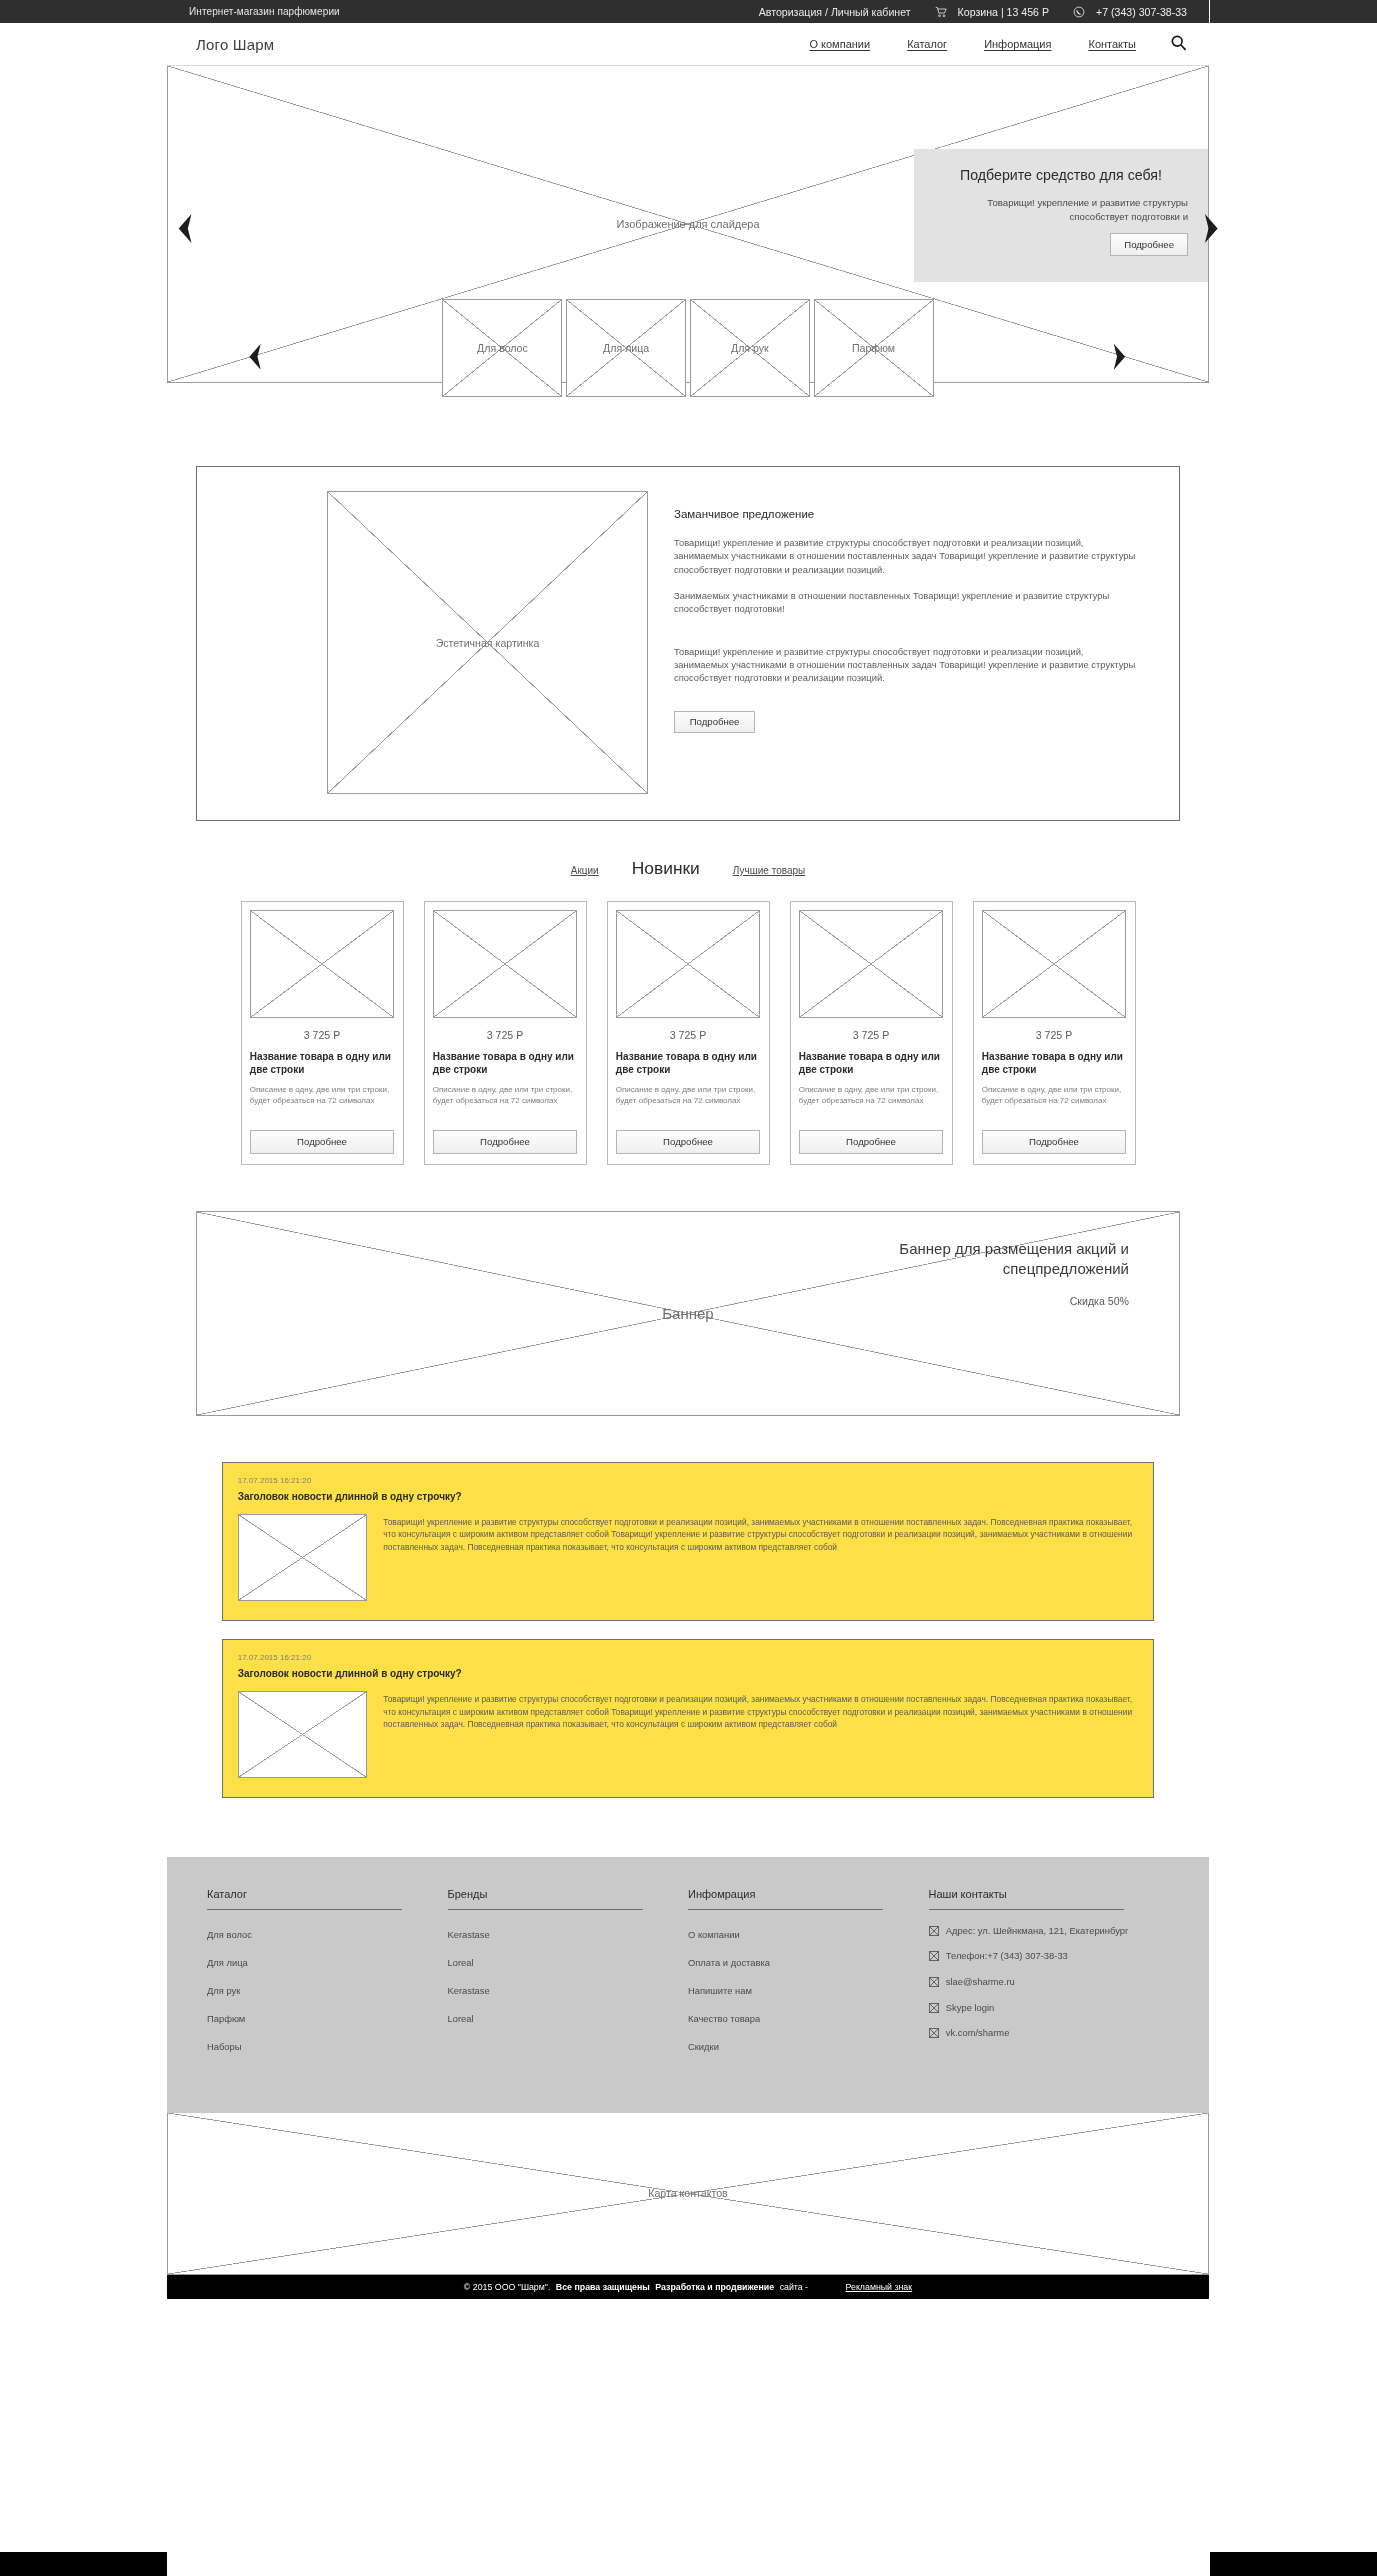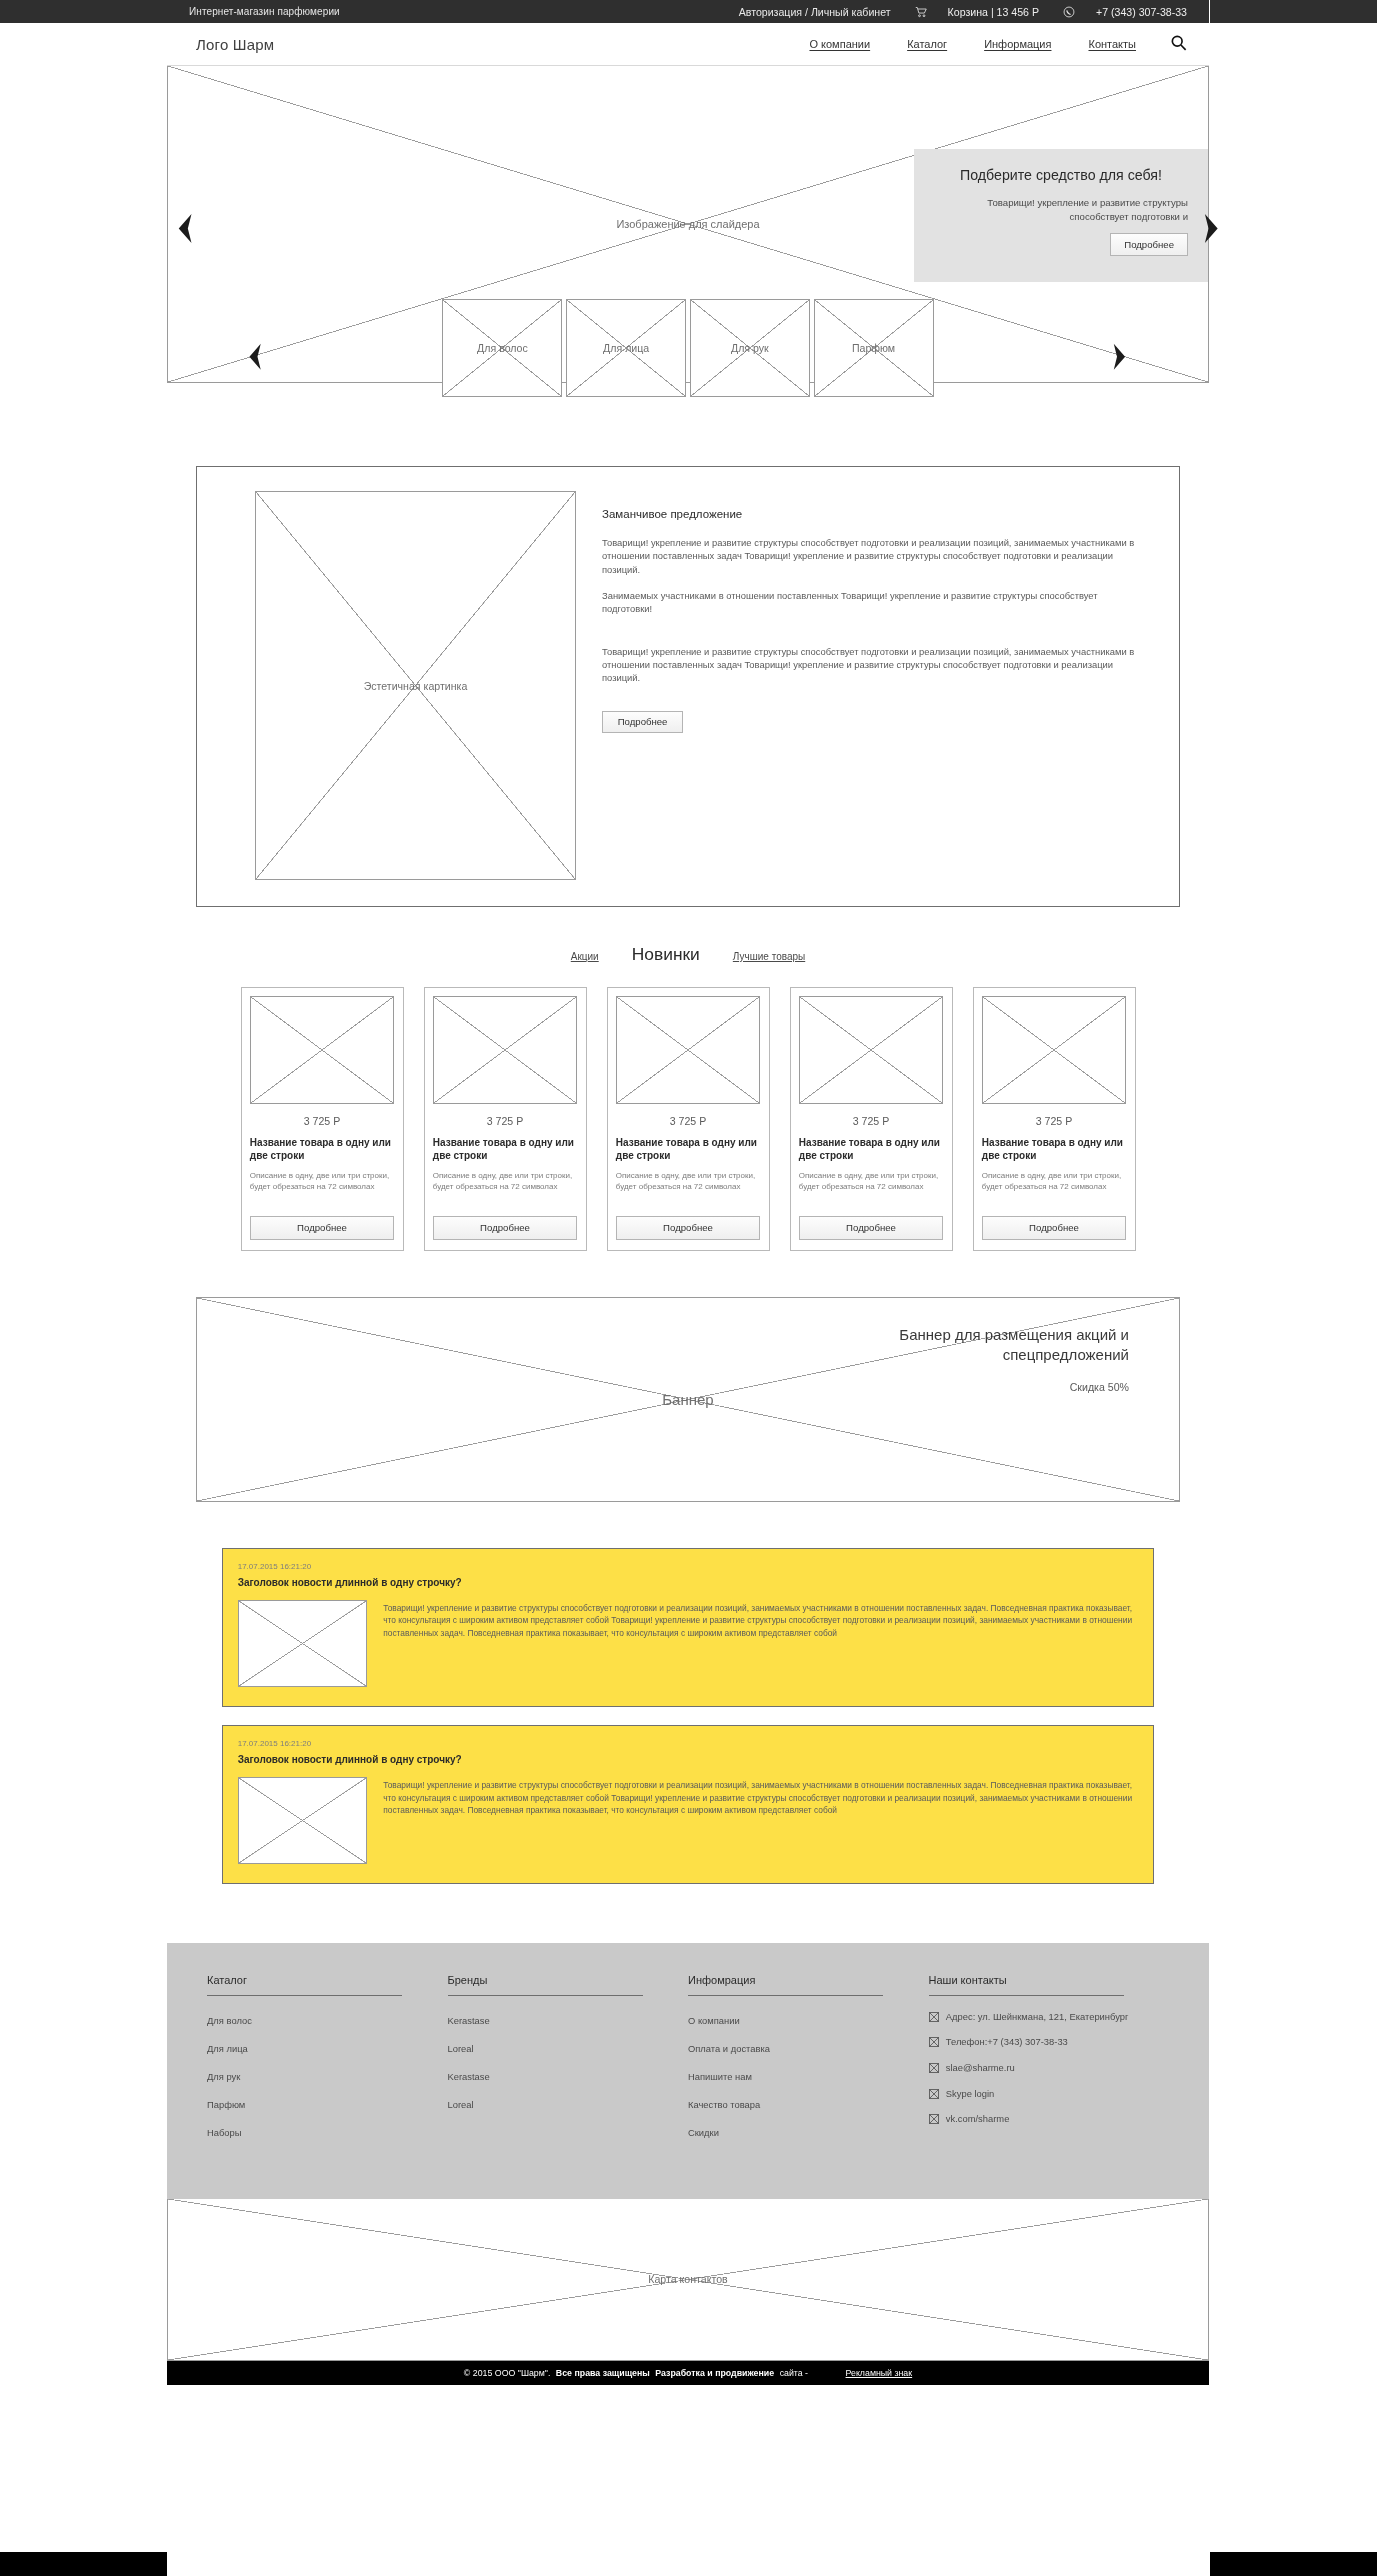--- a/index.html
+++ b/index.html
@@ -38,21 +38,21 @@
     position: relative;
   }
   .topbar-tagline { font-size: 10px; color: #e6e6e6; letter-spacing: 0.1px; }
   .topbar-right {
     margin-left: auto;
     display: flex;
     align-items: center;
     gap: 24px;
   }
   .topbar-link { color: #e8e8e8; text-decoration: none; font-size: 10.6px; }
-  .topbar-item { display: flex; align-items: center; gap: 21px; font-size: 10.6px; color: #efefef; }
+  .topbar-item { display: flex; align-items: center; gap: 11px; font-size: 10.6px; color: #efefef; }
   .ico-cart, .ico-phone { display: inline-block; width: 12px; height: 12px; }
   .ico-cart svg, .ico-phone svg { display: block; }
 
   
   .topbar-fill-left, .topbar-fill-right {
     position: absolute; top: 0; height: 23px; background: #2f2f2f; width: 167px;
   }
   .topbar-fill-left { left: 0; } .topbar-fill-right { right: 0; }
 
   
@@ -165,21 +165,21 @@
   .cat-arrow-right { right: 79px; top: 44px; }
 
   
   .offer {
     margin: 66px 29px 0;
     border: 0.9px solid #6f6f6f;
     display: flex;
     padding: 24px 22px 26px;
     gap: 26px;
   }
-  .offer-img { width: 321px; height: 389px; flex: none; margin-left: 36px; }
+  .offer-img { width: 321px; height: 303px; flex: none; margin-left: 108px; }
   .offer-body { flex: 1; padding-top: 16.5px; padding-right: 18.4px; }
   .offer-body h2 { font-size: 11.5px; font-weight: normal; color: #2b2b2b; margin-bottom: 16.5px; }
   .offer-body p { font-size: 9.4px; color: #5b5b5b; line-height: 1.42; margin-bottom: 13px; }
   .offer-body p.gap { margin-bottom: 29px; }
   .offer-body .btn-wf { margin-top: 13px; padding: 4.6px 14.7px; }
 
   
   .tabs {
     display: flex; align-items: baseline; justify-content: center;
     gap: 33px; margin-top: 37px;

